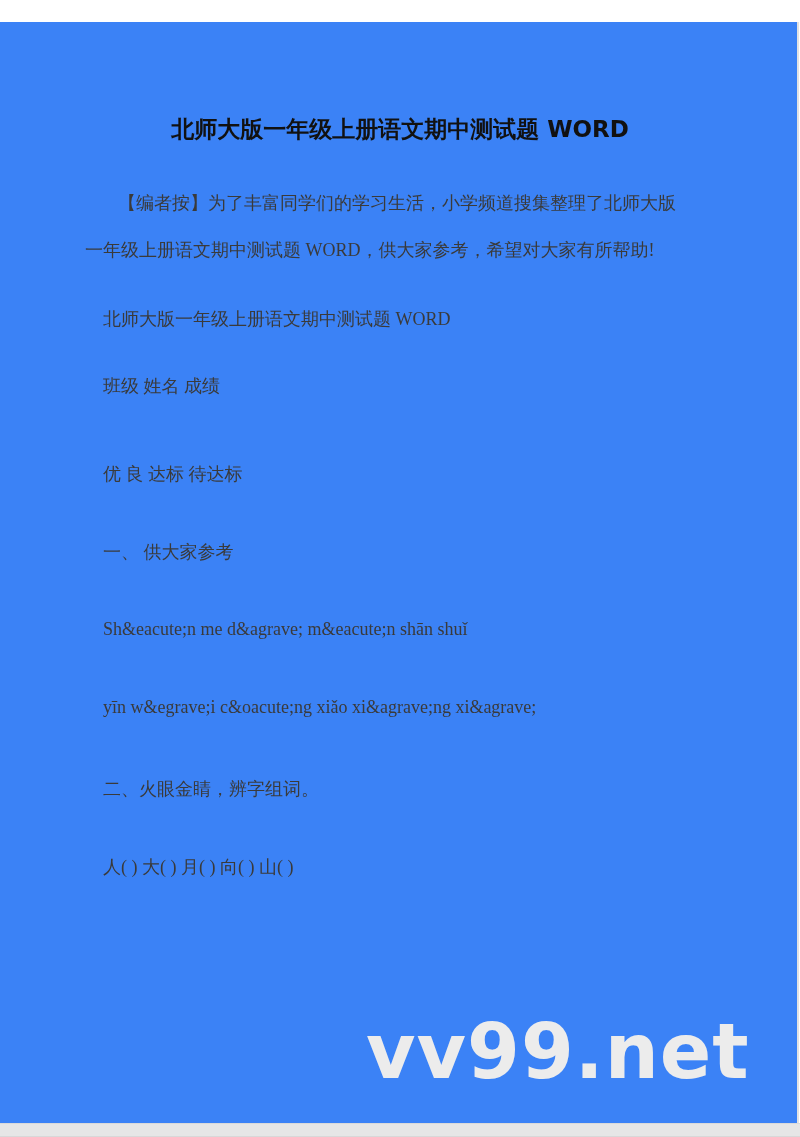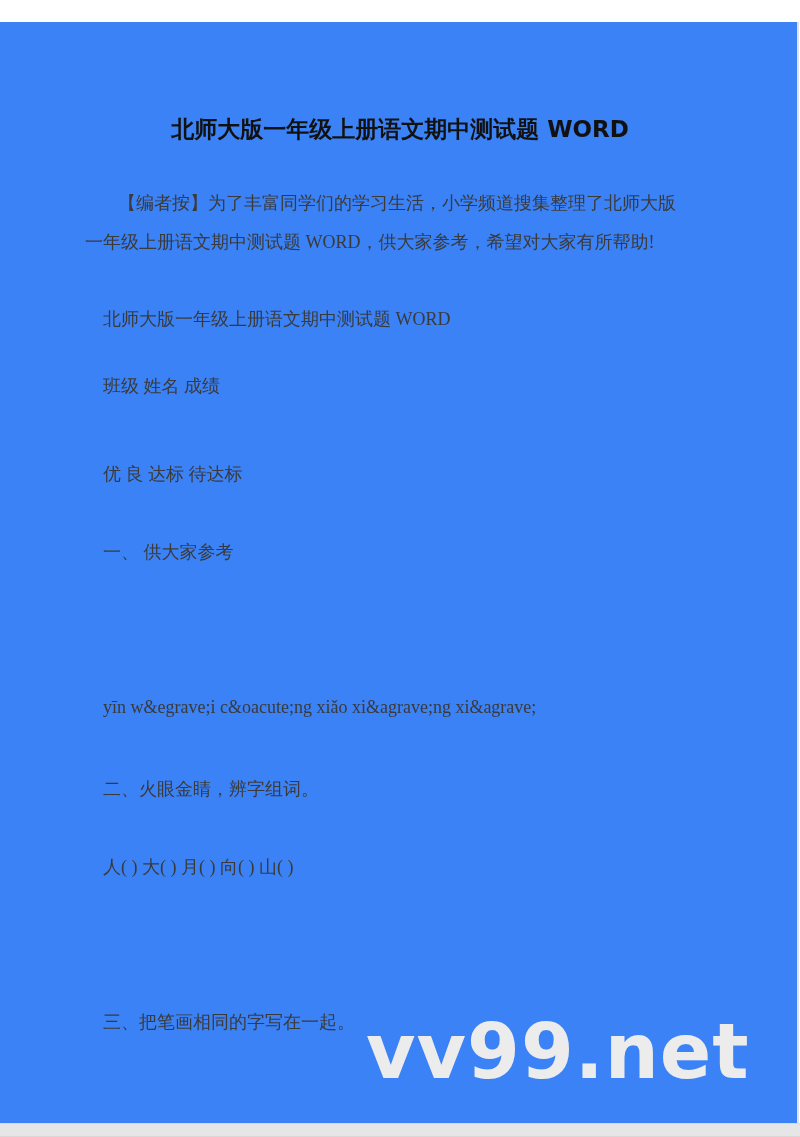--- a/index.html
+++ b/index.html
@@ -49,21 +49,21 @@
     }
     .line {
       position: absolute;
       left: 103px;
       font-size: 18px;
       line-height: 22px;
       white-space: nowrap;
       color: #3a3a3a;
     }
     .intro1 { top: 170px; left: 118px; }
-    .intro2 { top: 209px; left: 85px; }
+    .intro2 { top: 217px; left: 85px; }
     .watermark {
       position: absolute;
       left: 366px;
       top: 985px;
       font-family: "DejaVu Sans", "Liberation Sans", sans-serif;
       font-weight: bold;
       font-size: 76px;
       color: #ececec;
       letter-spacing: 1px;
       user-select: none;
@@ -76,21 +76,21 @@
 
   <div class="title">北师大版一年级上册语文期中测试题 WORD</div>
 
   <div class="line intro1">【编者按】为了丰富同学们的学习生活，小学频道搜集整理了北师大版</div>
   <div class="line intro2">一年级上册语文期中测试题 WORD，供大家参考，希望对大家有所帮助!</div>
 
   <div class="line" style="top:286px;">北师大版一年级上册语文期中测试题 WORD</div>
   <div class="line" style="top:353px;">班级  姓名  成绩</div>
   <div class="line" style="top:441px;">优  良  达标  待达标</div>
   <div class="line" style="top:519px;">一、  供大家参考</div>
+  <div class="line" style="top:596px;">Sh&amp;eacute;n me d&amp;agrave; m&amp;eacute;n shān shuǐ</div>
   <div class="line" style="top:674px;">yīn w&amp;egrave;i c&amp;oacute;ng xiǎo xi&amp;agrave;ng xi&amp;agrave;</div>
   <div class="line" style="top:756px;">二、火眼金睛，辨字组词。</div>
   <div class="line" style="top:834px;">人( )  大( )  月( )  向( )  山( )</div>
-  <div class="line" style="top:989px;">三、把笔画相同的字写在一起。</div>
 
   <div class="watermark">vv99.net</div>
 </div>
 
 <div class="bottom-band"></div>
 
 </body></html>

